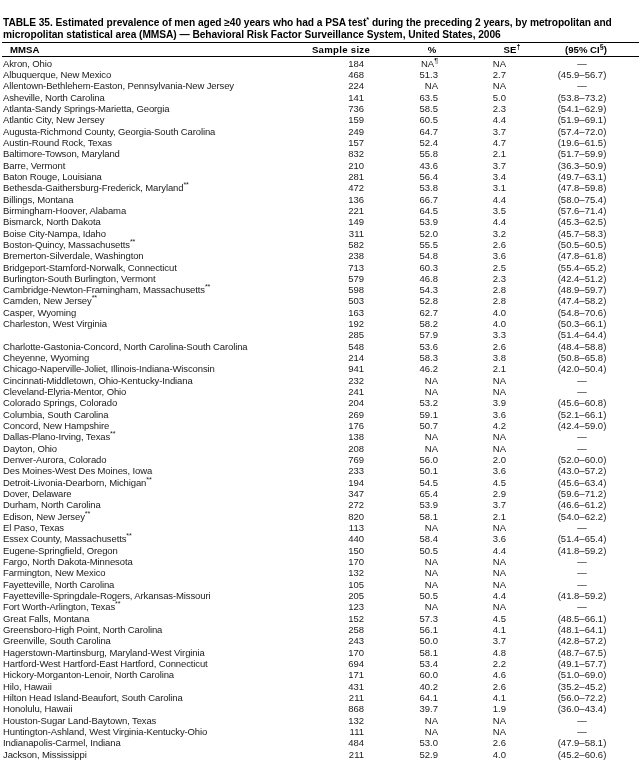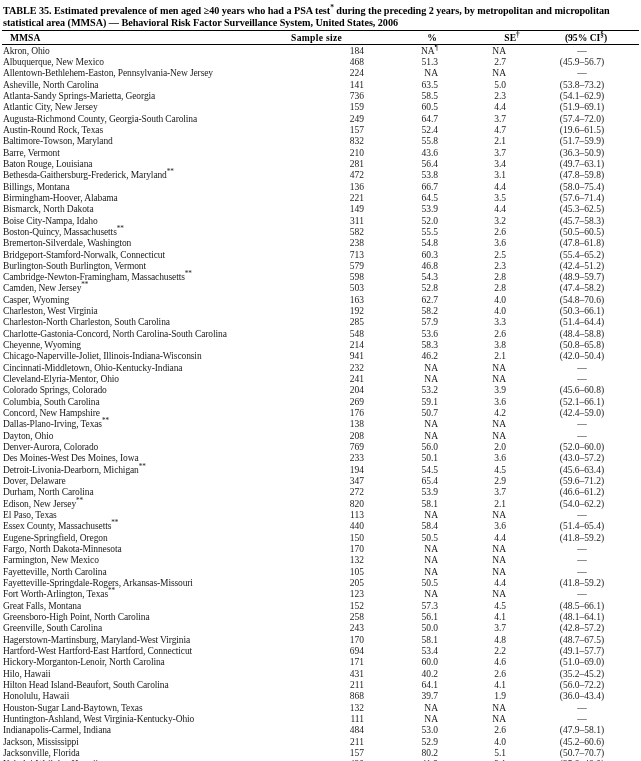--- a/index.html
+++ b/index.html
@@ -14,22 +14,21 @@
     overflow: hidden;
     font-family: "Liberation Sans", sans-serif;
     color: #1a1a1a;
     -webkit-font-smoothing: antialiased;
   }
   .page {
     position: relative;
     width: 641px;
     height: 744px;
     box-sizing: border-box;
-    padding: 4px 2px;
-    font-family: Liberation Serif, serif;
+    padding: 16px 2px;
   }
   
   .table-title {
     font-size: 10.2px;
     font-weight: bold;
     line-height: 11.8px;
     letter-spacing: -0.05px;
     padding: 1px 0 0 1px;
     color: #000;
   }
@@ -53,21 +52,21 @@
     font-size: 9.6px;
     font-weight: bold;
     color: #000;
   }
   .thead .cell {
     position: absolute;
     top: 1px;
     white-space: nowrap;
   }
   .th-mmsa    { left: 8px; text-align: center; }
-  .th-sample  { left: 289px; width: 84px; text-align: left; letter-spacing: 0.3px;}
+  .th-sample  { left: 297px; width: 84px; text-align: center; letter-spacing: 0.3px;}
   .th-pct     { left: 400px; width: 60px; text-align: center; }
   .th-se      { left: 480px; width: 60px; text-align: center; }
   .th-ci      { left: 530px; width: 108px; text-align: center; }
   .thead .sup {
     font-size: 7.2px;
     vertical-align: super;
     line-height: 0;
     font-weight: bold;
   }
   
@@ -315,21 +314,20 @@
         <span class="c-ci">(54.8–70.6)</span>
       </div>
       <div class="row">
         <span class="c-name">Charleston, West Virginia</span>
         <span class="c-n">192</span>
         <span class="c-pct">58.2</span>
         <span class="c-se">4.0</span>
         <span class="c-ci">(50.3–66.1)</span>
       </div>
       <div class="row">
-        <span class="c-name">Charleston-North Charleston, South Carolina</span>
         <span class="c-n">285</span>
         <span class="c-pct">57.9</span>
         <span class="c-se">3.3</span>
         <span class="c-ci">(51.4–64.4)</span>
       </div>
       <div class="row">
         <span class="c-name">Charlotte-Gastonia-Concord, North Carolina-South Carolina</span>
         <span class="c-n">548</span>
         <span class="c-pct">53.6</span>
         <span class="c-se">2.6</span>

